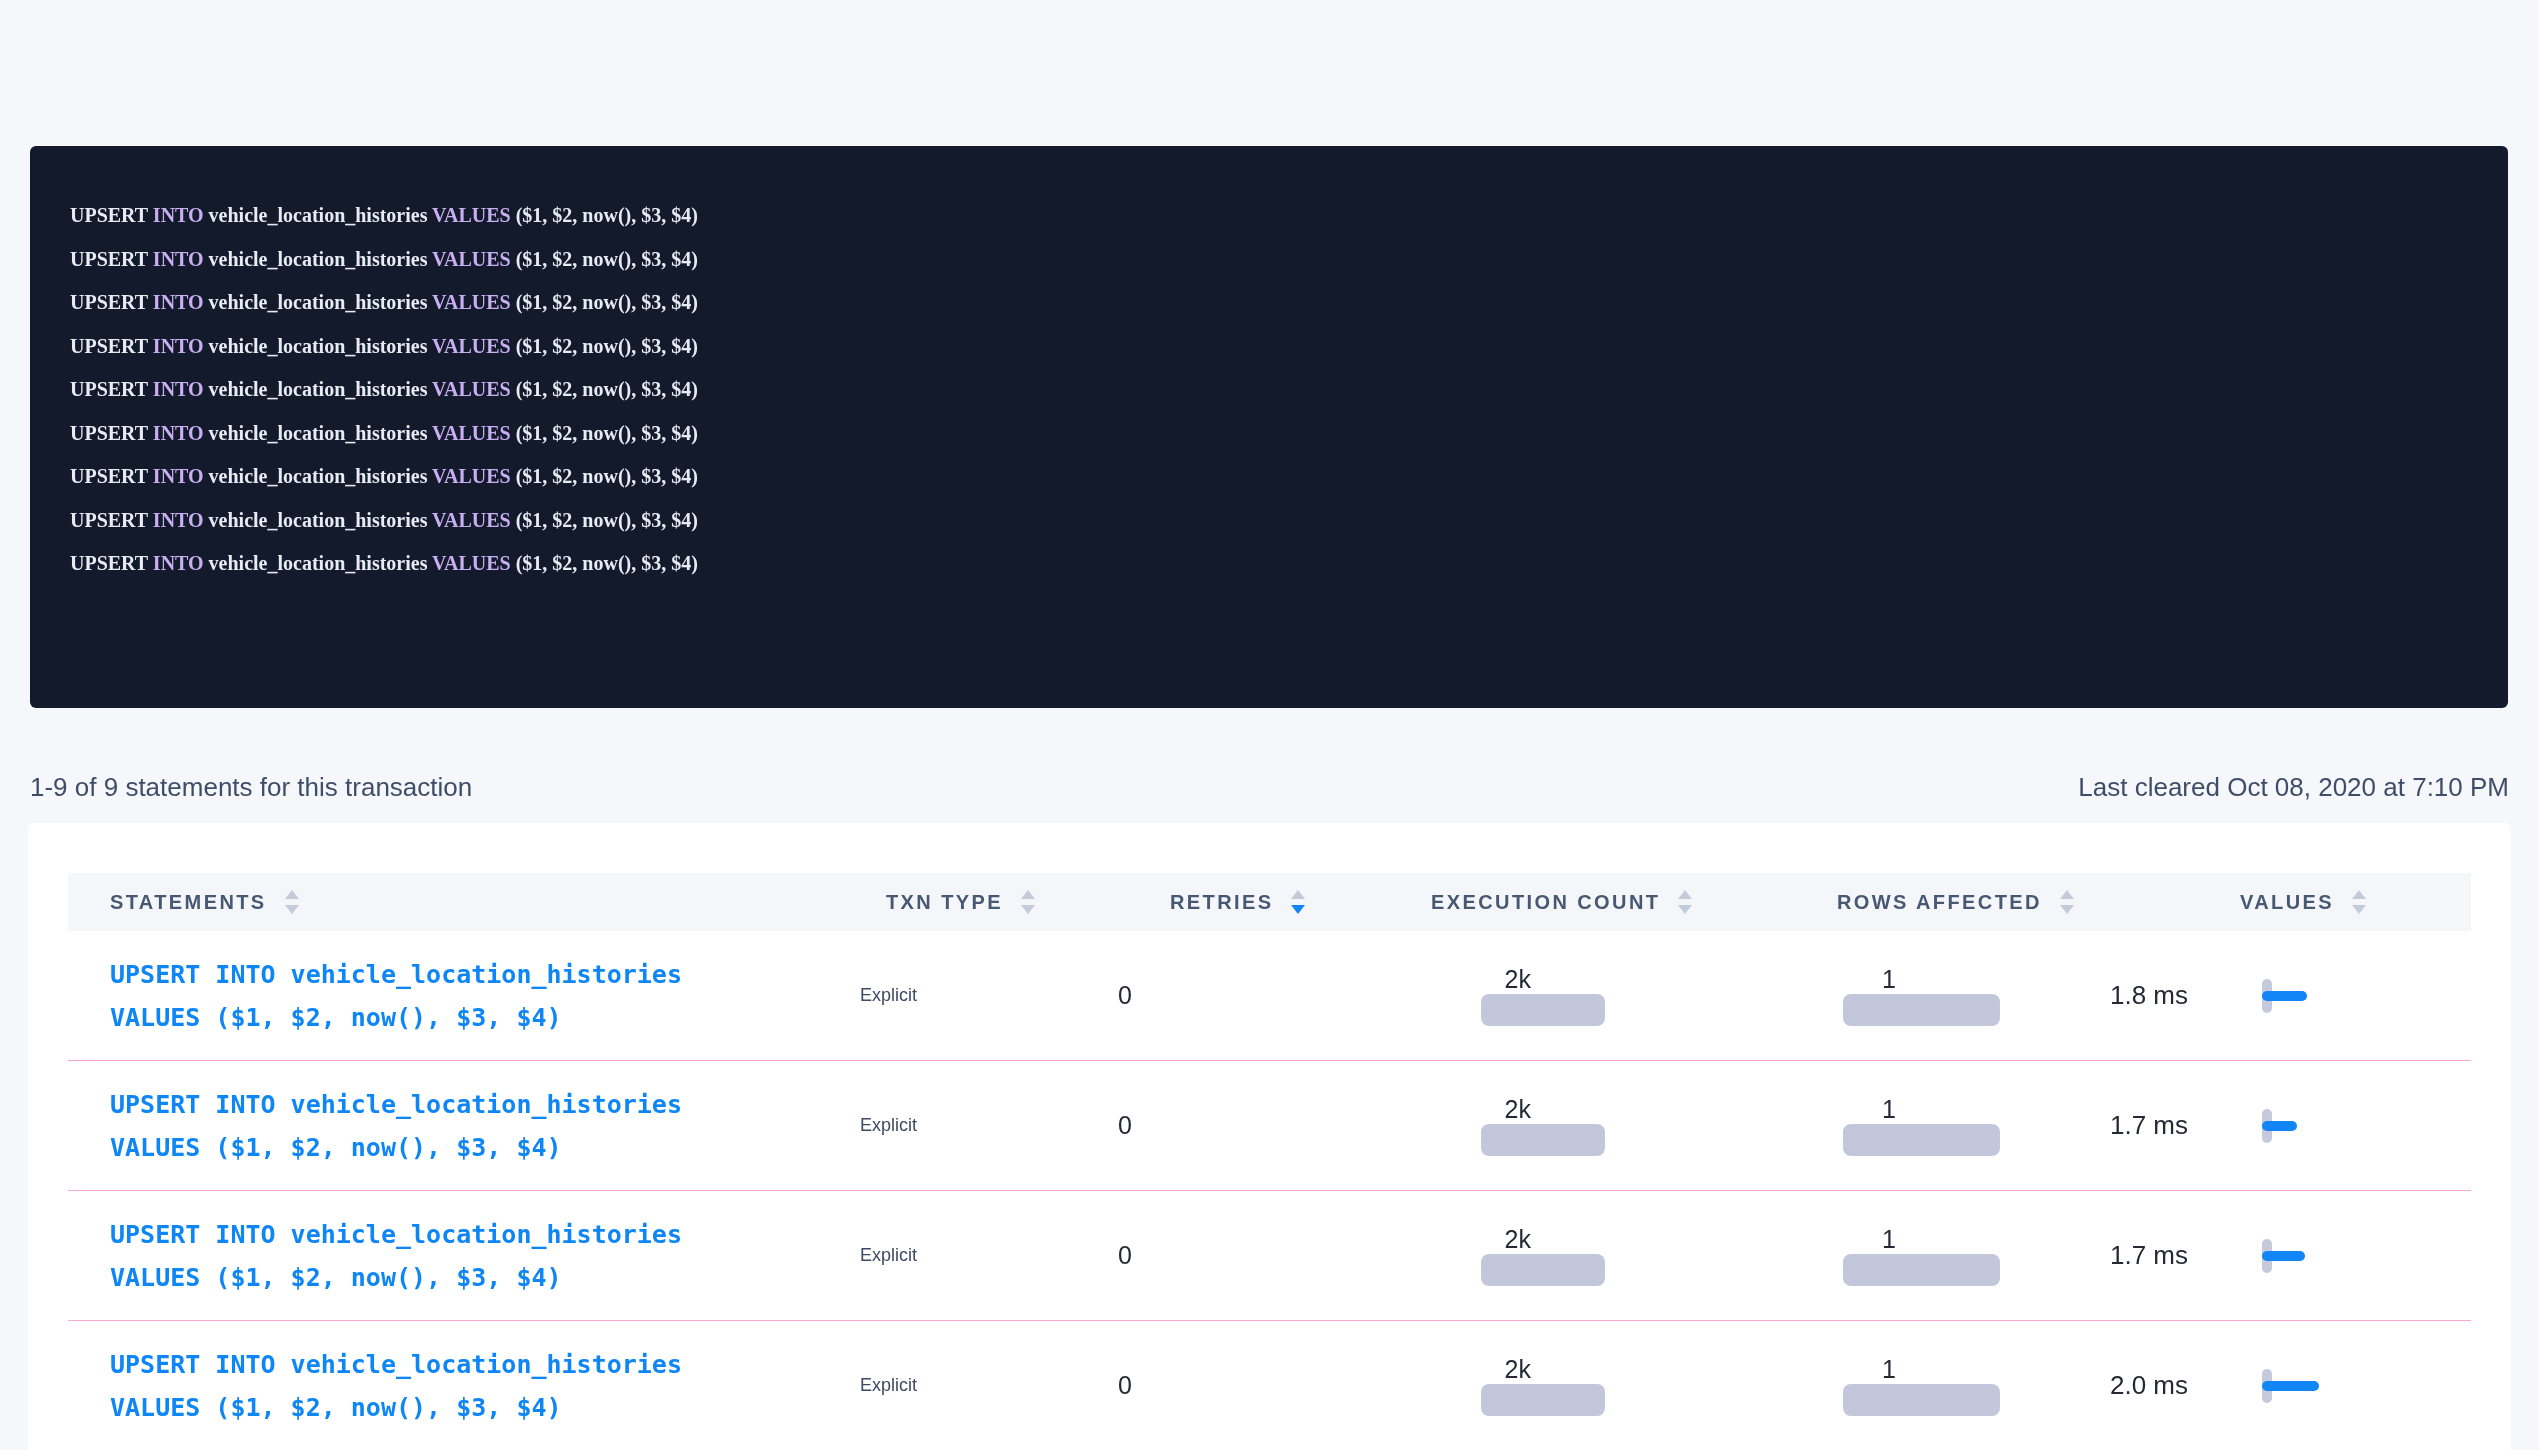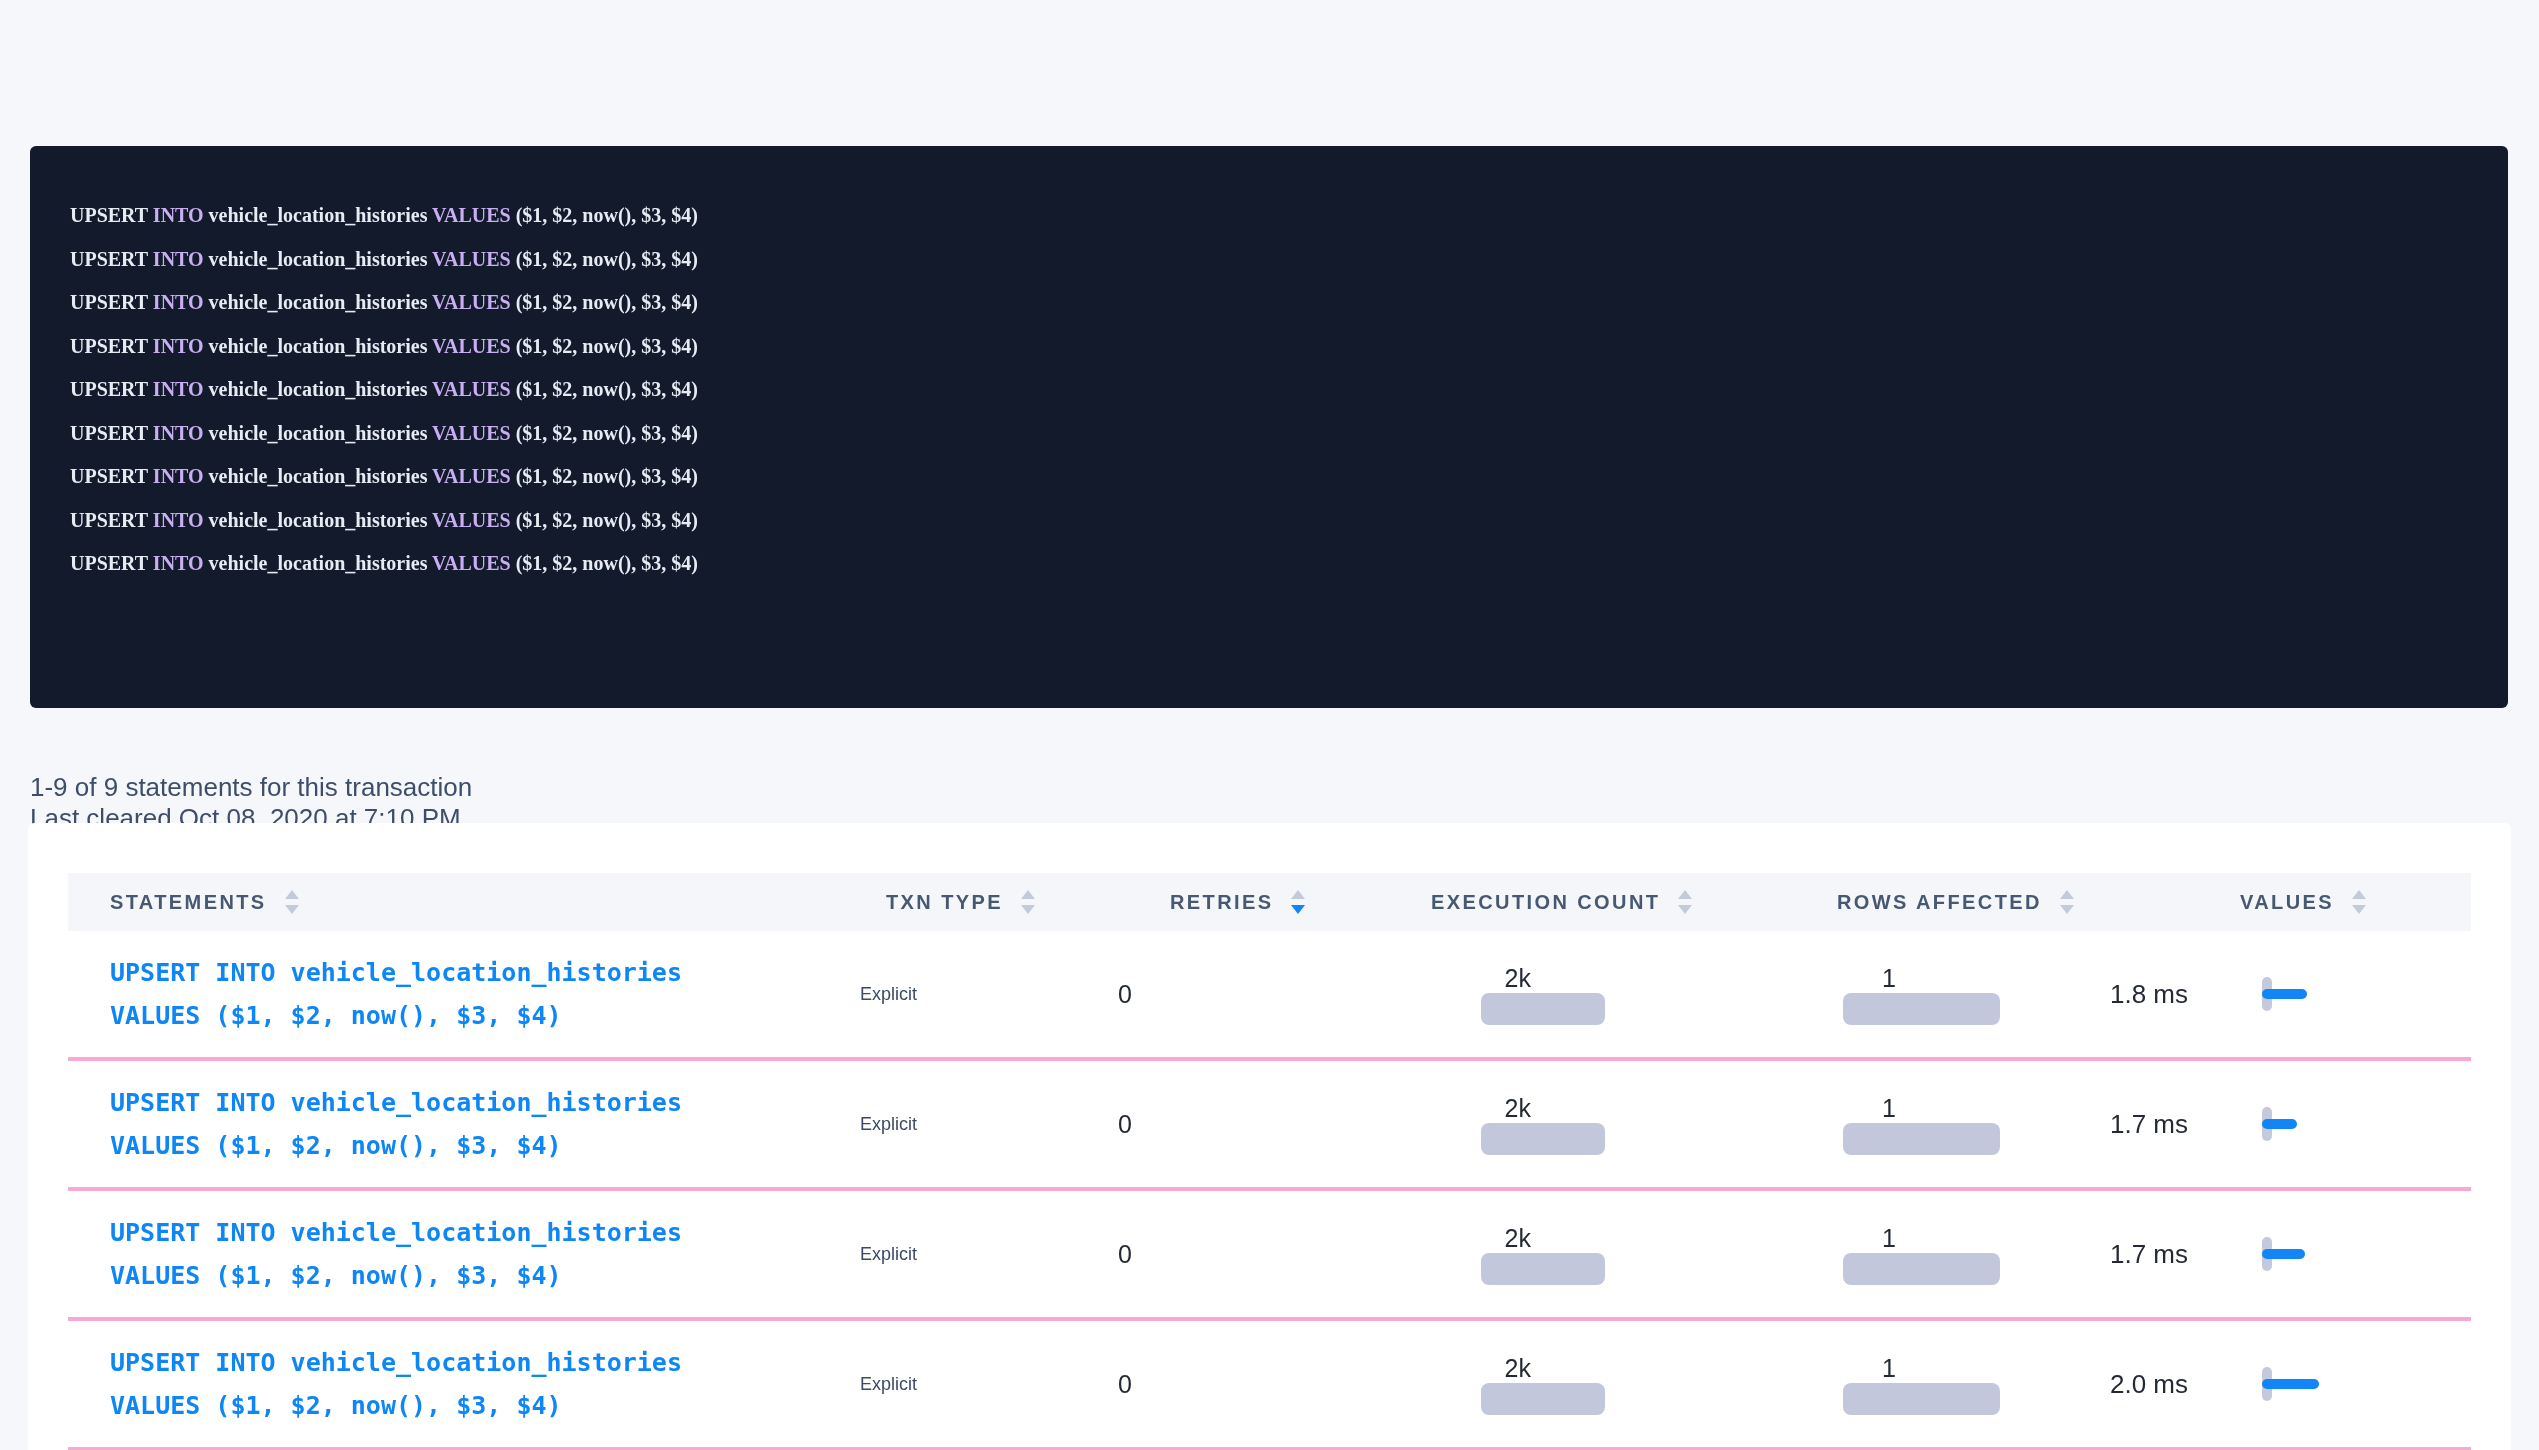--- a/index.html
+++ b/index.html
@@ -34,21 +34,21 @@
     line-height:43.5px;
     color:#E7EBF3;
     white-space:pre;
   }
   .code-line .kw { color:#C9AEF2; }
 
   
   .meta-row {
     position:absolute; left:30px; top:772px; width:2479px;
     display:flex; justify-content:space-between; align-items:baseline;
-    font-size:26px; color:#3F4E68;flex-direction:column;
+    font-size:26px; color:#3F4E68;
   }
 
   
   .table-card {
     position:absolute; left:28px; top:823px;
     width:2483px; height:627px;
     background:#FFFFFF; border-radius:6px 6px 0 0;
     box-sizing:border-box;
     padding:50px 40px 0 40px;
     overflow:hidden;
@@ -73,21 +73,21 @@
   }
   .sorter { display:flex; flex-direction:column; align-items:center; }
   .tri { width:0; height:0; border-left:7px solid transparent; border-right:7px solid transparent; display:block; }
   .tri.up { border-bottom:9px solid #C3CBDB; margin-bottom:6px; }
   .tri.down { border-top:9px solid #C3CBDB; }
   .tri.down.active { border-top-color:#1285F7; }
 
   .trow {
     height:130px;
     align-items:center;
-    border-bottom:4px solid #f9a8d4;
+    border-bottom:1px solid #f9a8d4;
   }
   .stmt-cell { cursor:pointer; }
   .stmt-line {
     font-family:"DejaVu Sans Mono", monospace;
     font-size:25px; font-weight:bold; line-height:43px;
     color:#0E86F5; white-space:pre;
   }
   .txn-cell { font-size:18px; color:#3C4A63; }
   .num-cell { font-size:25px; color:#242A35; }
   .measure-cell { display:flex; align-items:center; font-size:25px; color:#242A35;flex-direction:column; }

